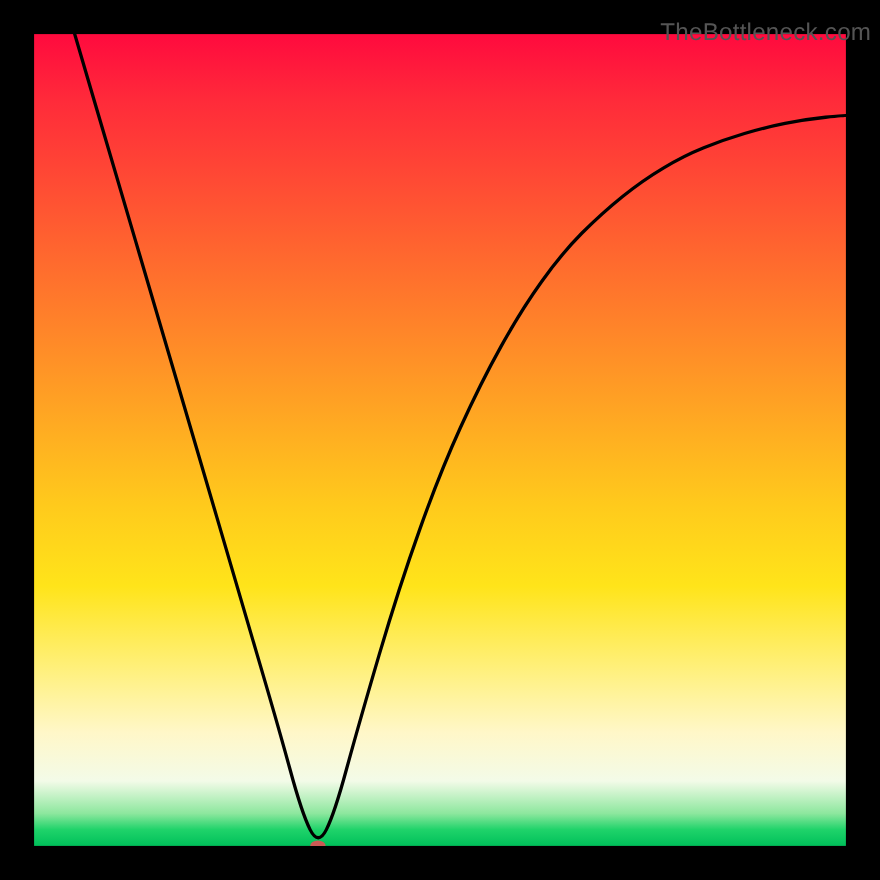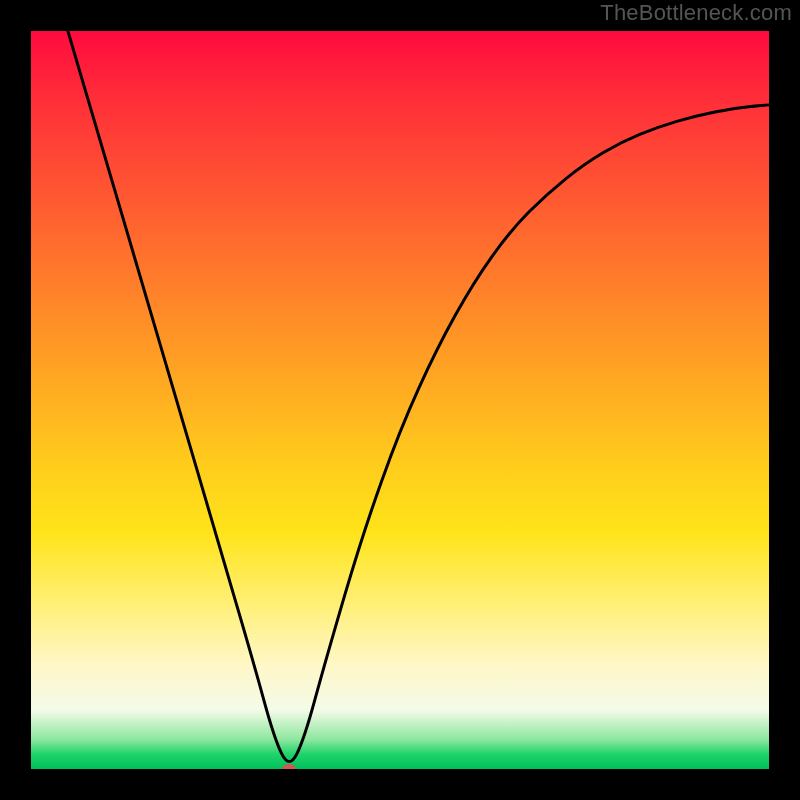--- a/index.html
+++ b/index.html
@@ -12,21 +12,21 @@
     font-family: Arial, Helvetica, sans-serif;
   }
   .frame {
     position: relative;
     width: 800px;
     height: 800px;
     background: #000;
   }
   .watermark {
     position: absolute;
-    top: 0;
+    top: 16px;
     right: 8px;
     color: #555;
     font-size: 22px;
     font-weight: 400;
     letter-spacing: 0.2px;
     z-index: 10;
   }
   .plot-area {
     position: absolute;
     left: 31px;

